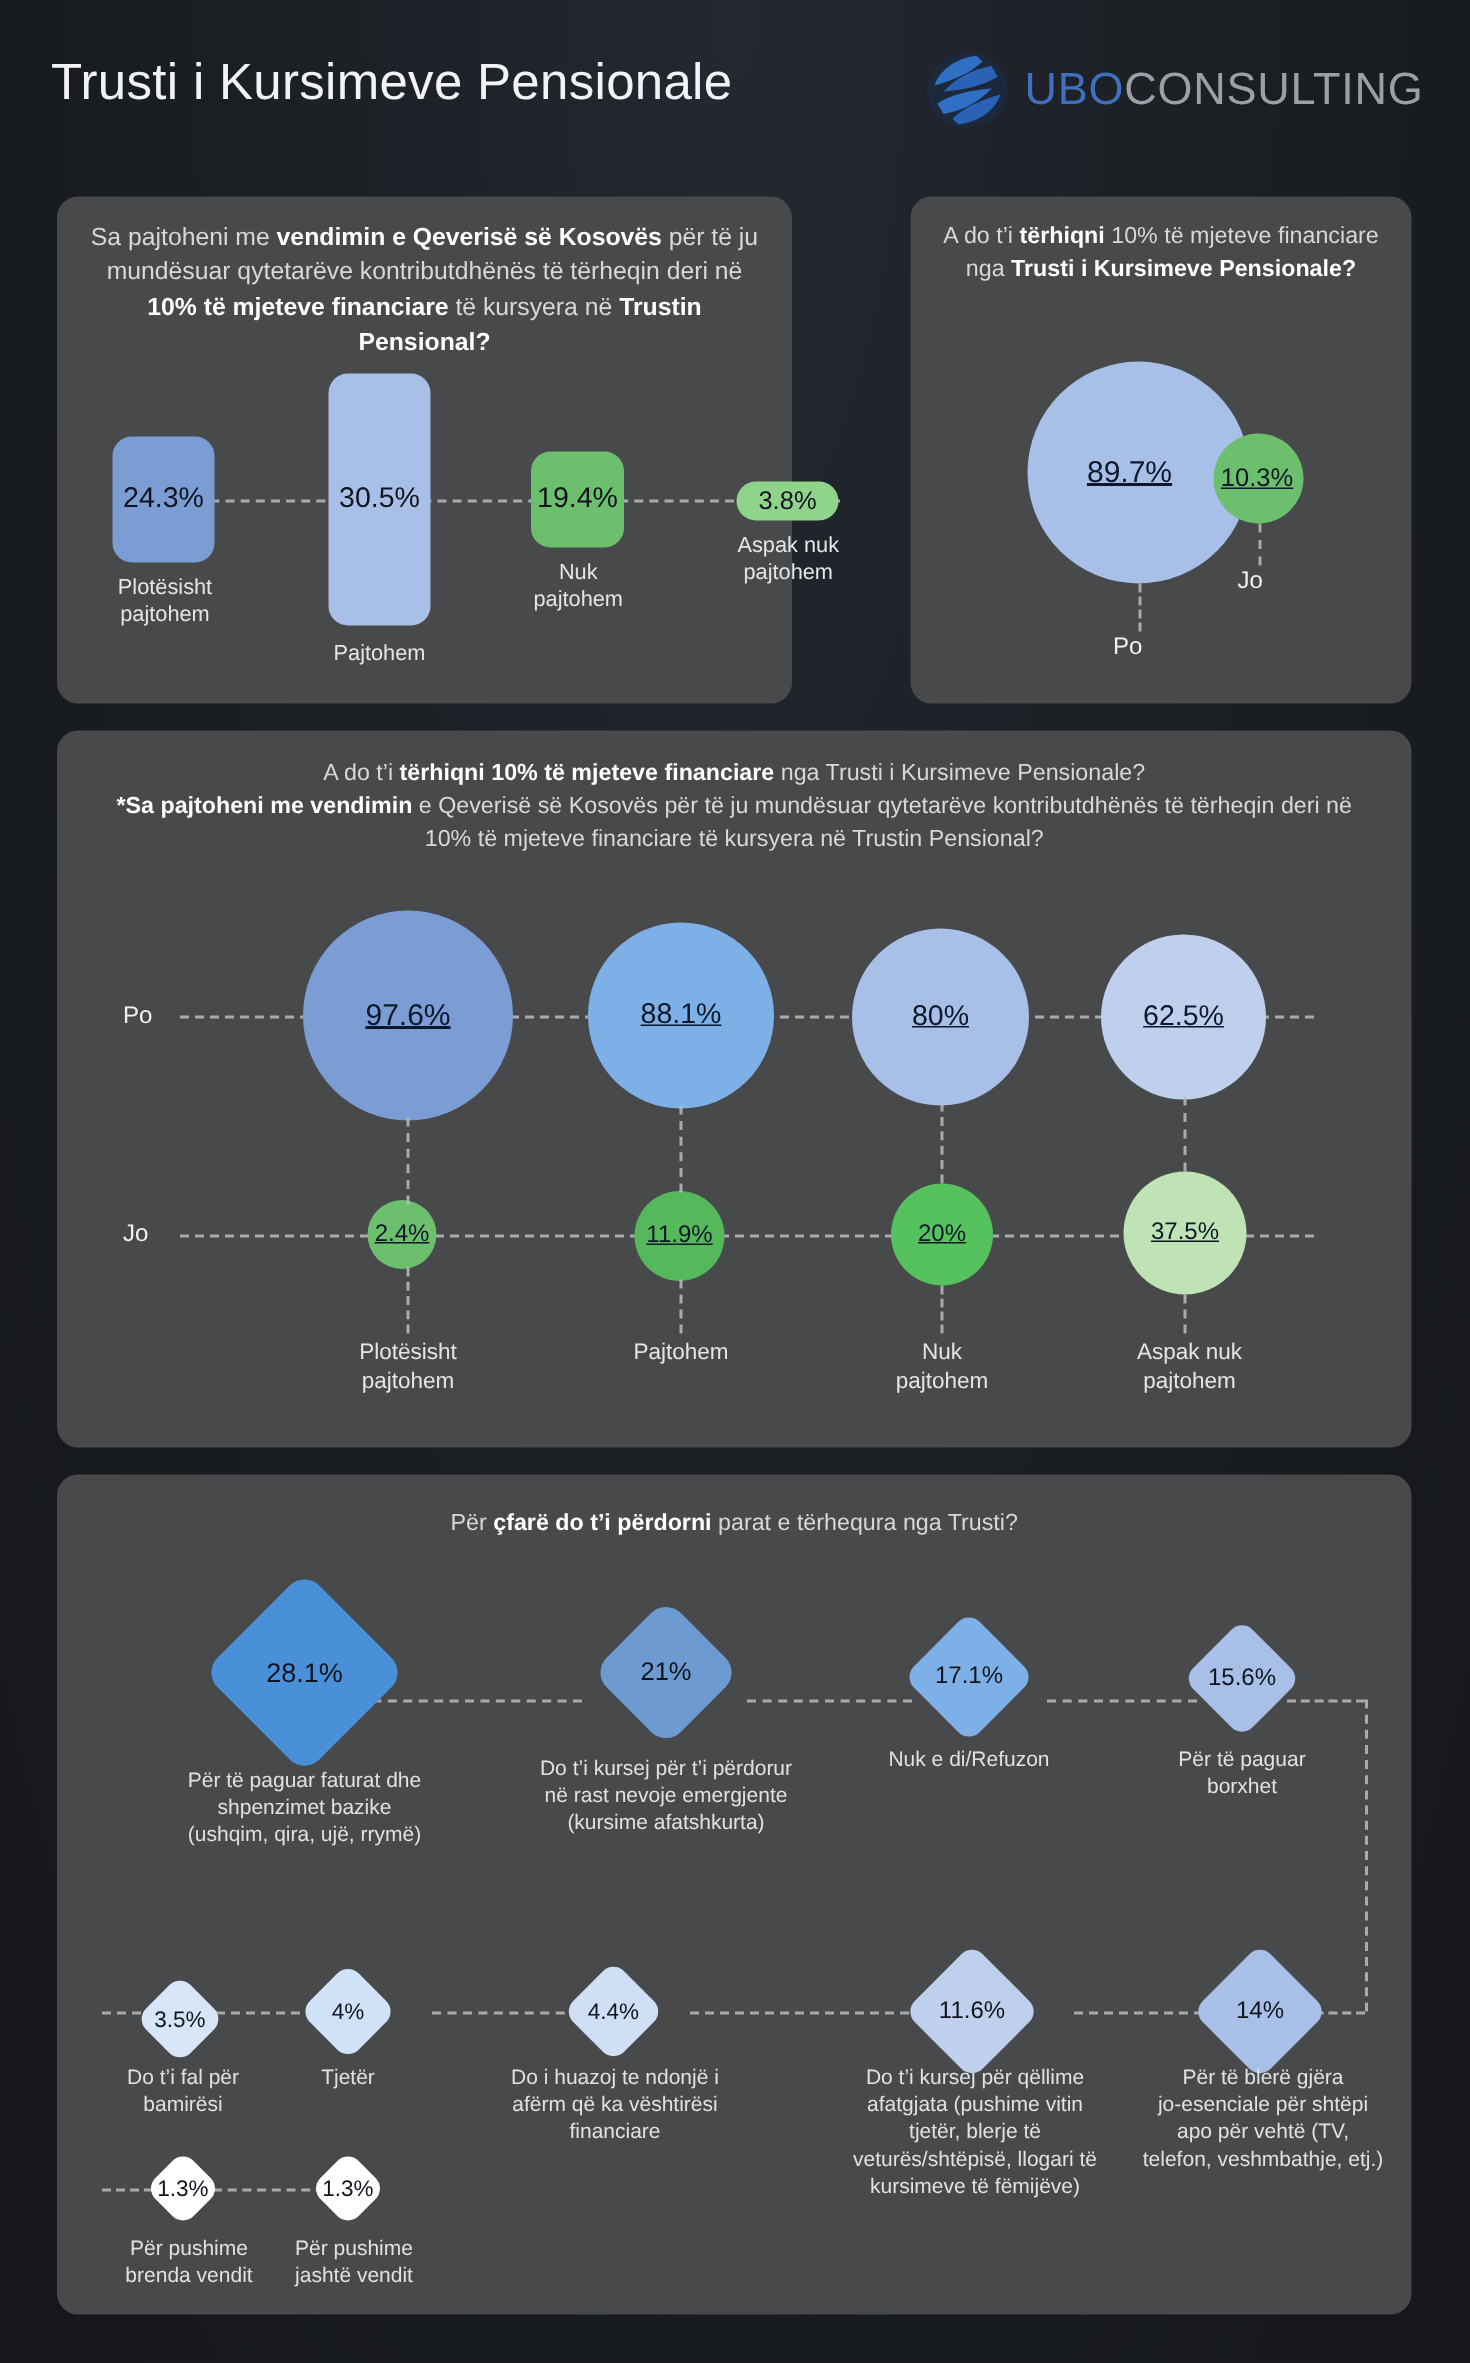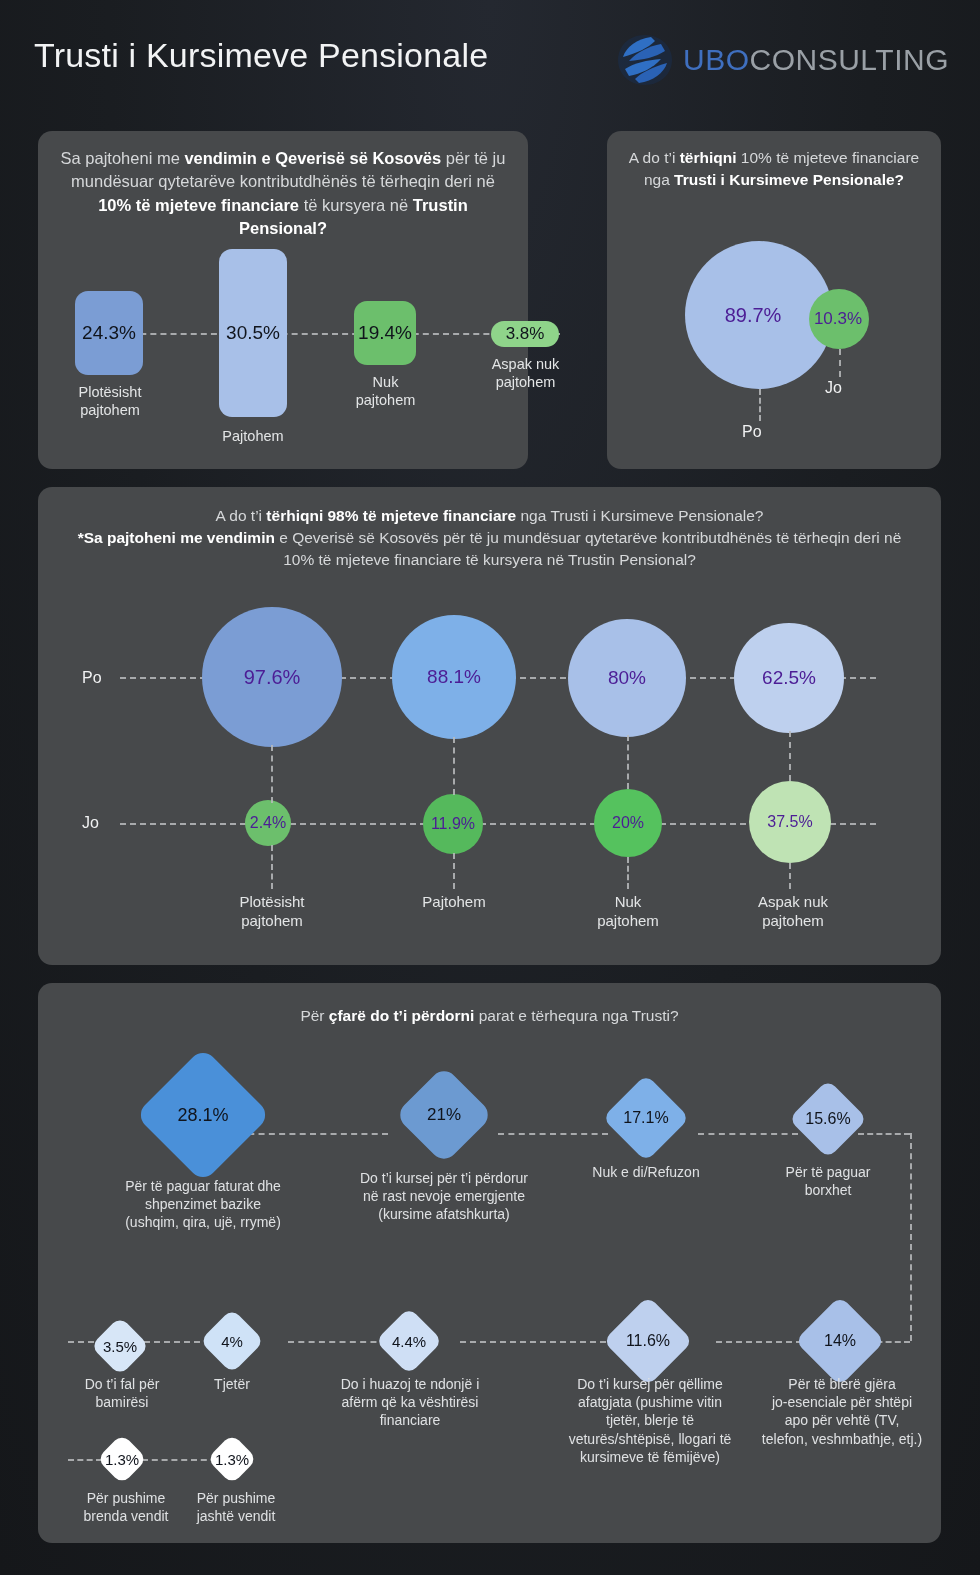--- a/index.html
+++ b/index.html
@@ -73,21 +73,22 @@
 
   .cat-label {
     position: absolute; text-align: center;
     color: #e3e5e6; font-size: 14.5px; line-height: 1.25;
   }
 
   
   .bubble {
     position: absolute; border-radius: 50%;
     display: flex; align-items: center; justify-content: center;
-    color: #4c1d95;
+    color: #0f172a;
+    text-decoration: underline;
   }
   .axis-label {
     position: absolute; color: #f0f1f2; font-size: 16px;
   }
 
   
   .diamond-wrap { position: absolute; }
   .diamond {
     position: absolute; left: 0; top: 0;
     transform: rotate(45deg);
@@ -161,21 +162,21 @@
   </div>
 
   <div class="dash-v" style="left:152px; top:258px; height:32px;"></div>
   <div class="axis-label" style="left:135px; top:292px;">Po</div>
 
   <div class="dash-v" style="left:232px; top:218px; height:28px;"></div>
   <div class="axis-label" style="left:218px; top:248px;">Jo</div>
 </div>
 
 <div class="panel" id="panel3">
-  <div class="q-title" id="p3title"><span>A do t’i </span><b>tërhiqni 98% të mjeteve financiare</b><span> nga Trusti i Kursimeve Pensionale?</span><br><b>*Sa pajtoheni me vendimin</b><span> e Qeverisë së Kosovës për të ju mundësuar qytetarëve kontributdhënës të tërheqin deri në 10% të mjeteve financiare të kursyera në Trustin Pensional?</span></div>
+  <div class="q-title" id="p3title"><span>A do t’i </span><b>tërhiqni 10% të mjeteve financiare</b><span> nga Trusti i Kursimeve Pensionale?</span><br><b>*Sa pajtoheni me vendimin</b><span> e Qeverisë së Kosovës për të ju mundësuar qytetarëve kontributdhënës të tërheqin deri në 10% të mjeteve financiare të kursyera në Trustin Pensional?</span></div>
 
   <div class="axis-label" style="left:44px; top:182px;">Po</div>
   <div class="axis-label" style="left:44px; top:327px;">Jo</div>
 
   <div class="dash-h" style="left:82px; top:190px; width:756px;"></div>
   <div class="dash-h" style="left:82px; top:336px; width:756px;"></div>
 
   <div class="bubble" style="left:164px; top:120px; width:140px; height:140px; background:#7b9dd4; font-size:20px;">
     <span>97.6%</span>
   </div>

